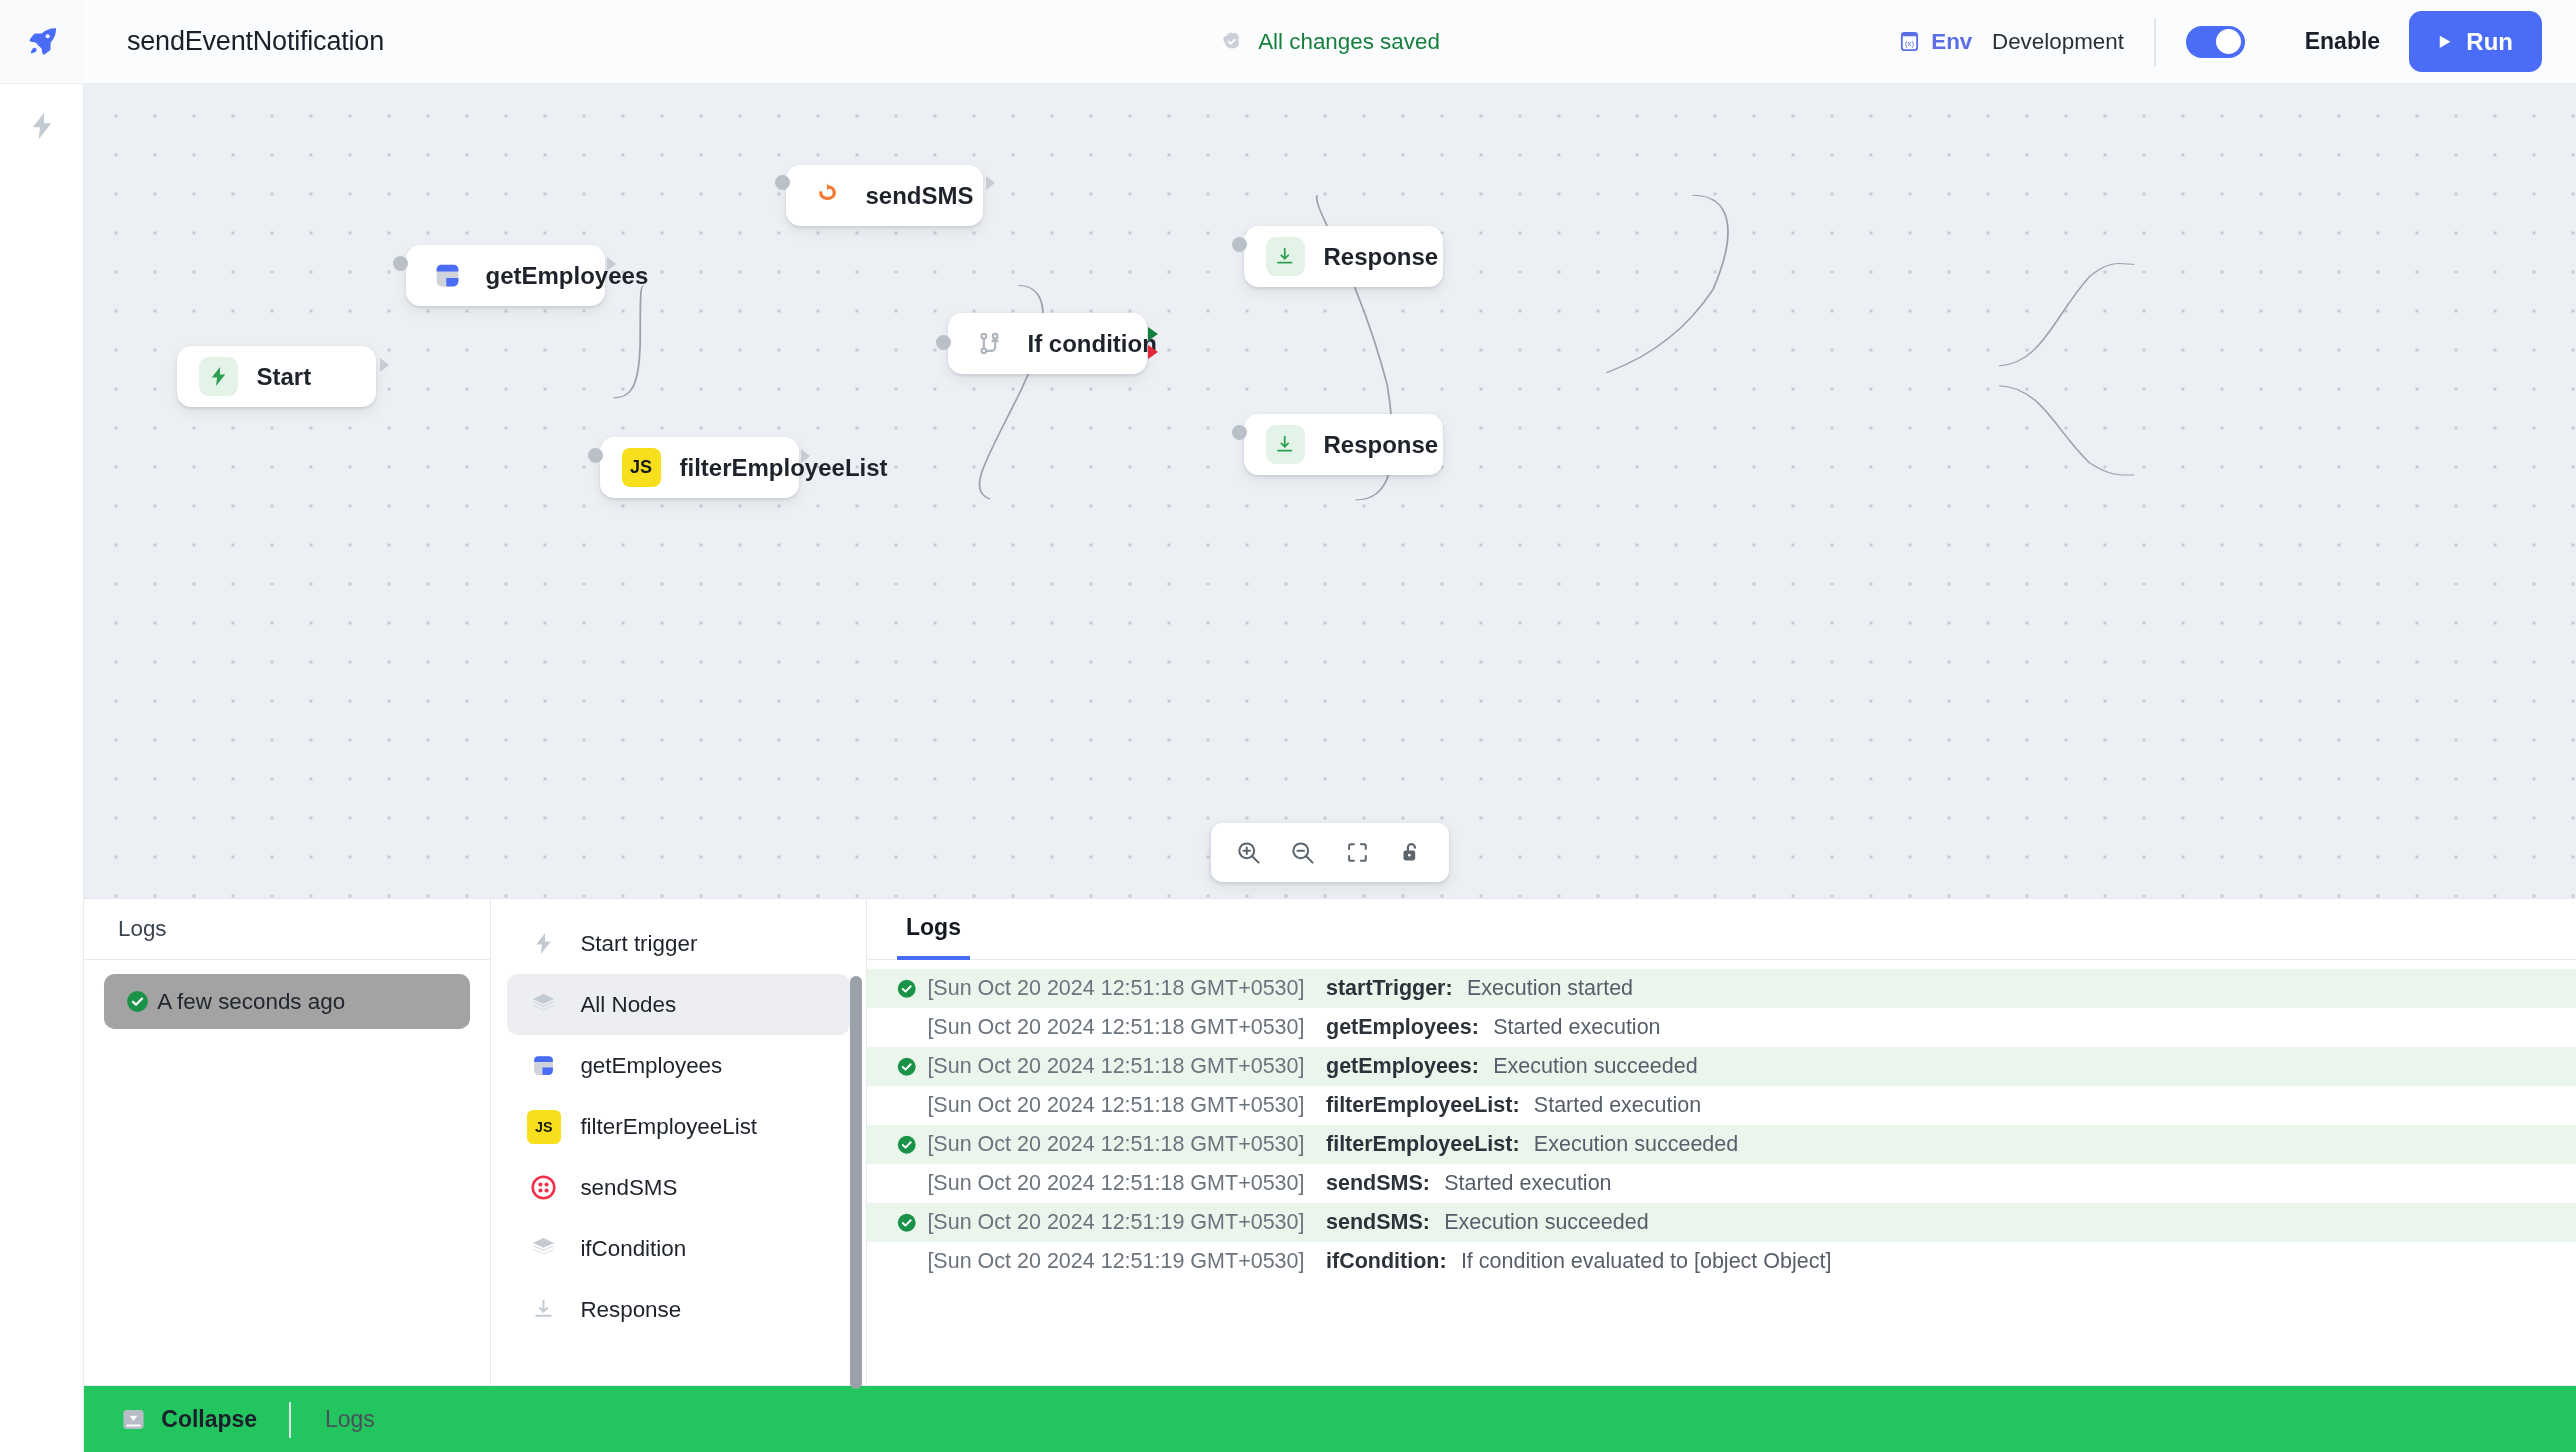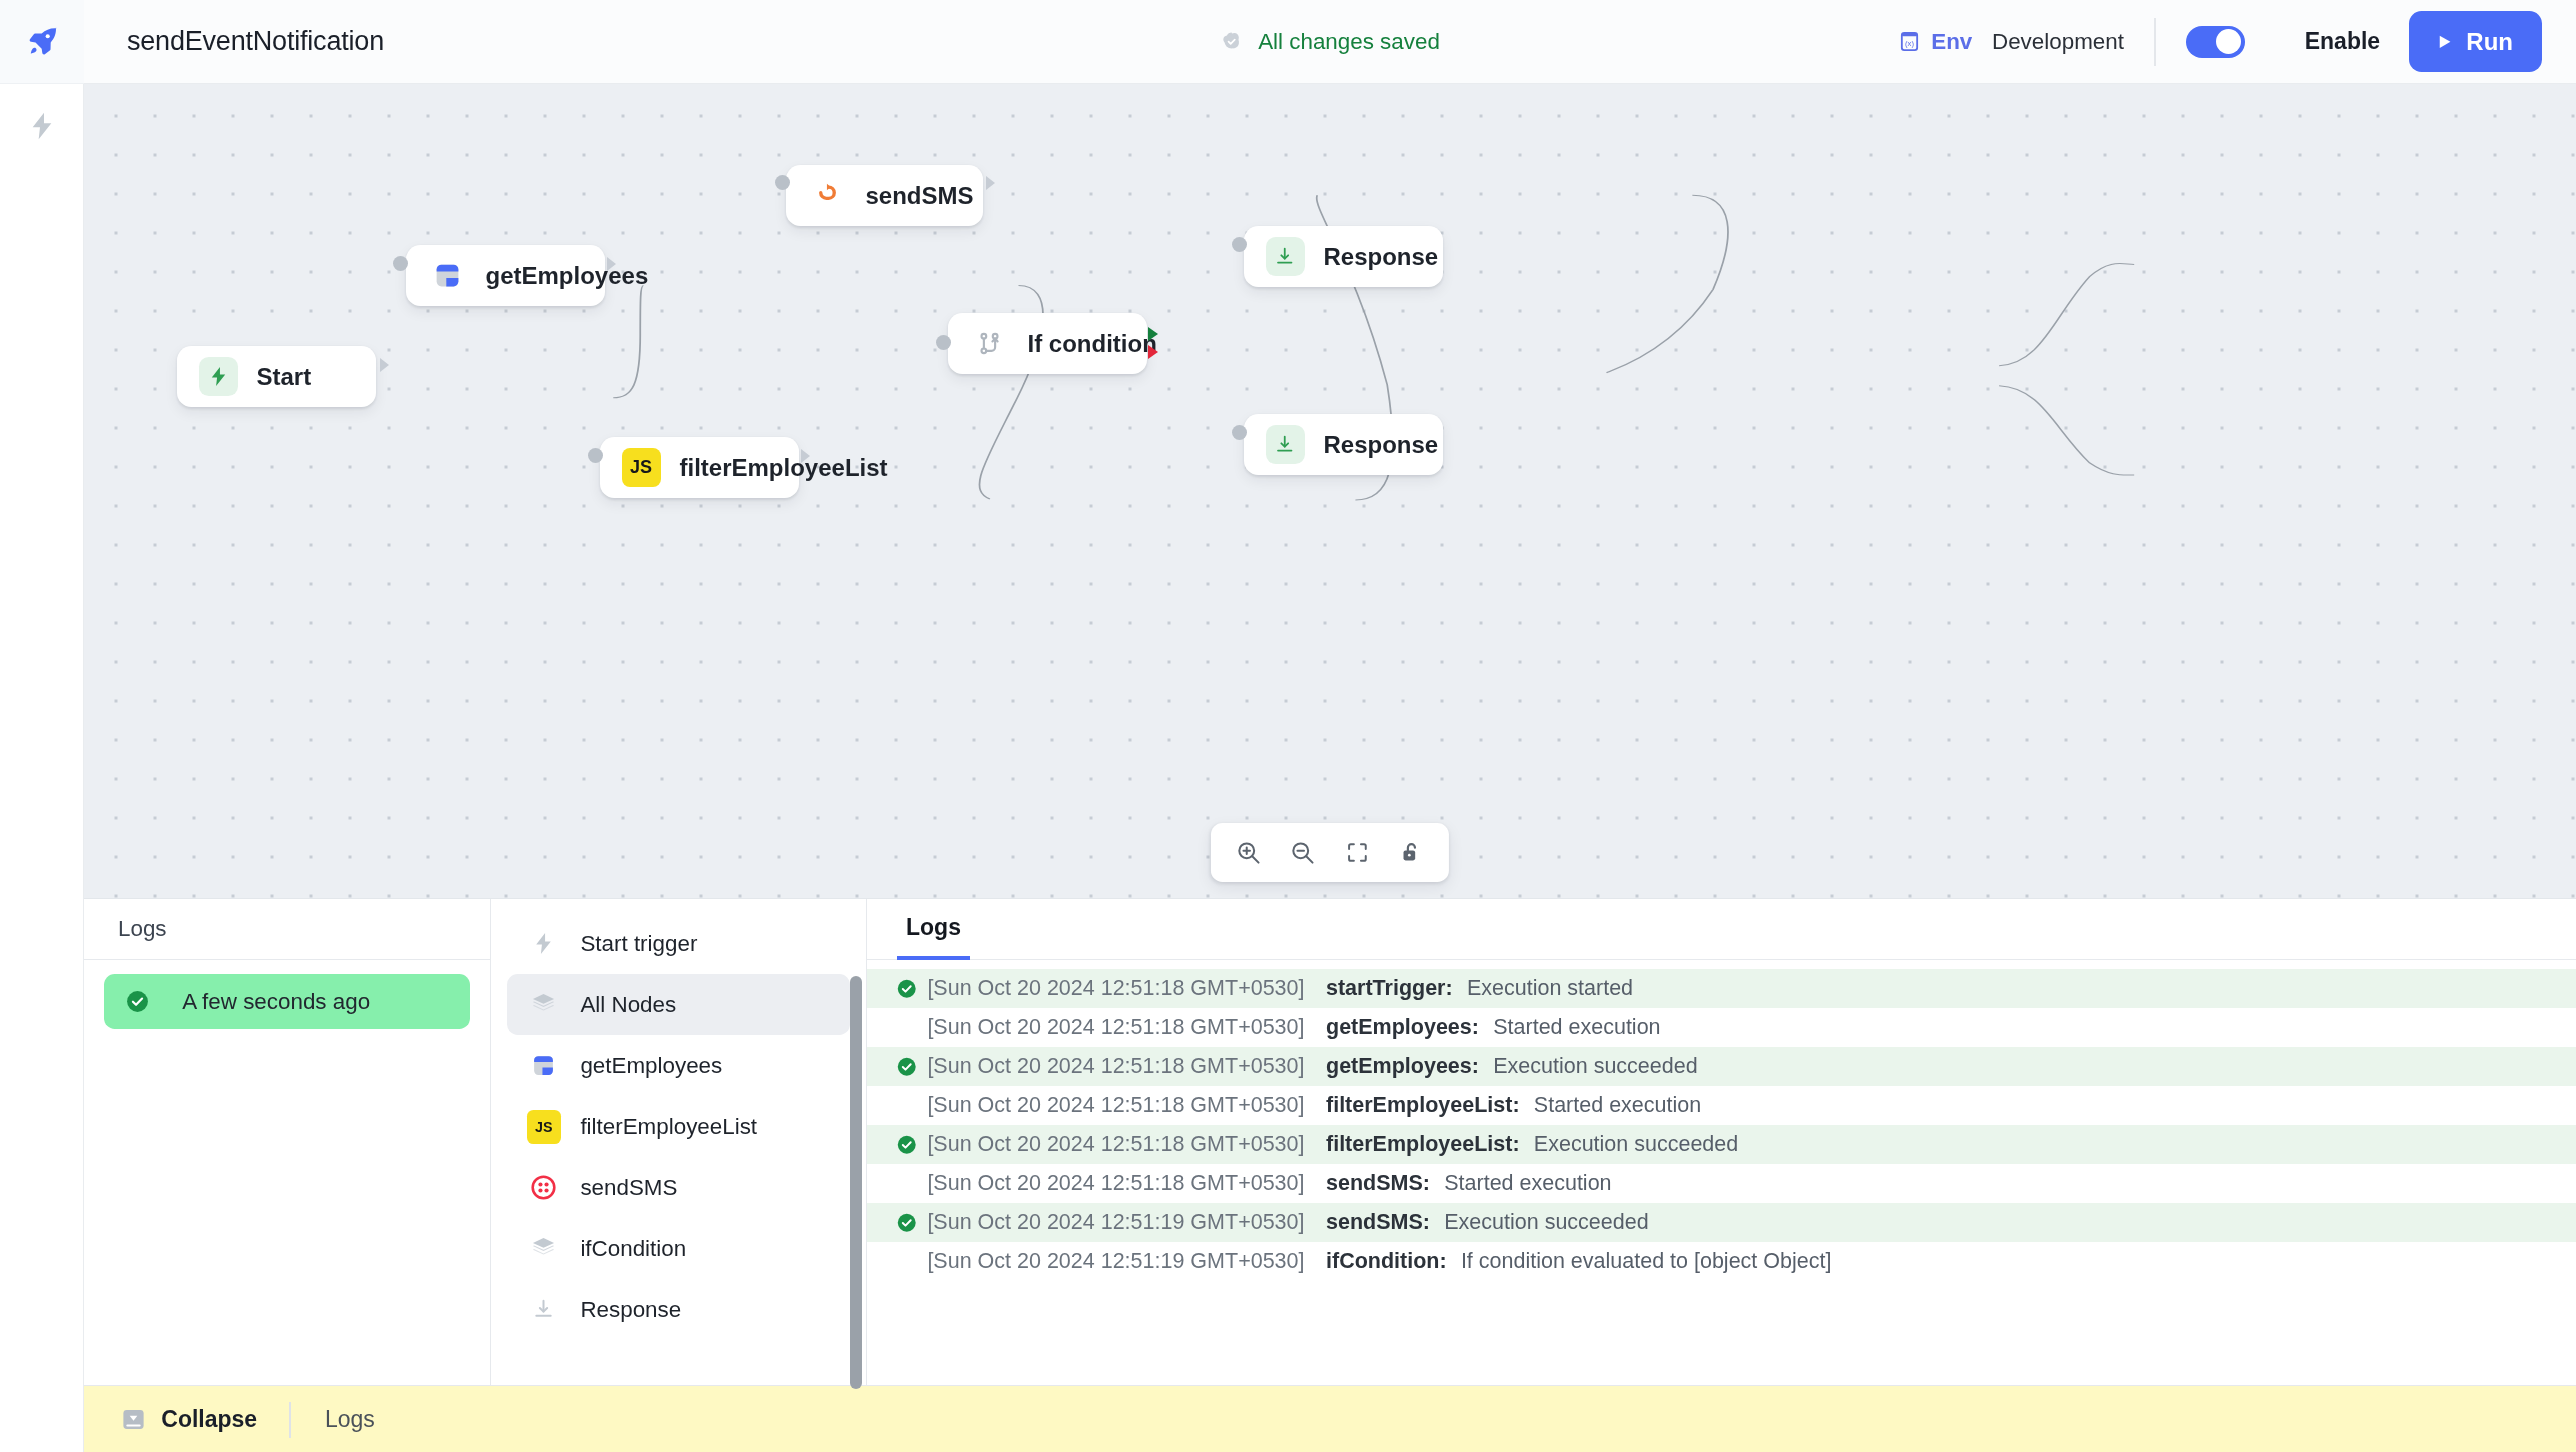--- a/index.html
+++ b/index.html
@@ -156,22 +156,22 @@
     height: 61px; display: flex; align-items: center;
     padding: 0 9px; font-size: 23px; font-weight: 600; color: #14181f;
     border-bottom: 4.5px solid #4a6cf7;
     cursor: pointer; margin-bottom: -1.8px;
   }
 
   .pane-body { flex: 1 1 auto; overflow: hidden; padding: 14.3px 0 0 0; }
 
   .run-item {
     margin: 0 19.7px; height: 55px;
-    background: #86efac; border-radius: 10.7px;
-    display: flex; align-items: center; gap: 32px;
+    background: #a3a3a3; border-radius: 10.7px;
+    display: flex; align-items: center; gap: 7px;
     padding-left: 21.5px; cursor: pointer;
   }
   .run-item .txt { font-size: 22.4px; color: #22272f; font-weight: 500; }
 
   .nodes-list { padding: 0 16px; }
   .nd-item {
     height: 61px; display: flex; align-items: center; gap: 19.7px;
     padding-left: 19.7px; border-radius: 10.7px; cursor: pointer;
   }
   .nd-item.sel { background: #eceef2; }
@@ -193,21 +193,21 @@
   .log-check { width: 30px; flex: 0 0 30px; display: flex; align-items: center; justify-content: center; margin-right: 5.4px; }
   .log-ts { font-size: 21.5px; color: #6b737d; font-family: "Liberation Sans", sans-serif; }
   .log-node { font-size: 21.5px; color: #2c323a; font-weight: 700; margin-left: 21.5px; }
   .log-msg { font-size: 21.5px; color: #565e69; margin-left: 14.3px; }
 
   .statusbar {
     height: 68px; flex: 0 0 68px;
     border-top: 1.8px solid #e6e9ed;
     display: flex; align-items: center;
     padding-left: 36px; gap: 0;
-    background: #fef9c3;
+    background: #22c55e;
   }
   .sb-btn { display: flex; align-items: center; gap: 14.3px; cursor: pointer; padding-right: 32px; }
   .sb-btn .t { font-size: 23px; font-weight: 700; color: #1a1f29; }
   .sb-div { width: 1.8px; height: 36px; background: #dfe3e8; }
   .sb-link { font-size: 23px; color: #4a5159; padding-left: 34px; cursor: pointer; }
 </style>
 </head>
 <body>
 
 <div class="app">

